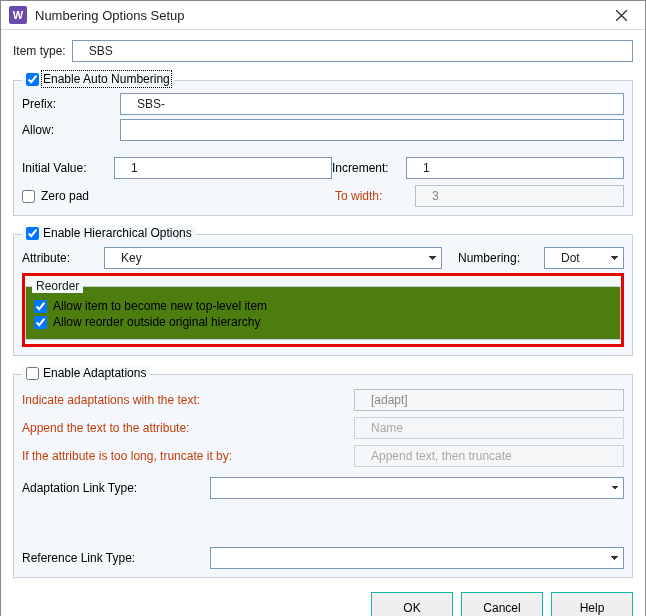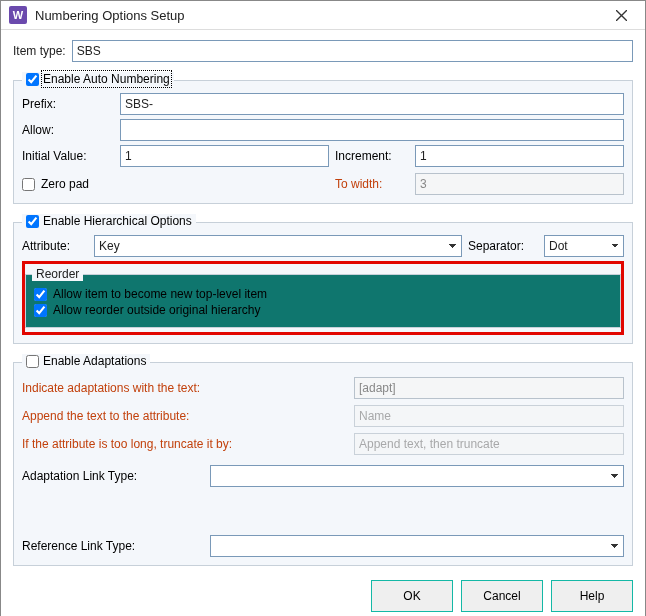--- a/index.html
+++ b/index.html
@@ -7,47 +7,47 @@
   .window { width: 646px; height: 616px; border: 1px solid #888; background: #fff; display: flex; flex-direction: column; }
   .titlebar { height: 32px; background: #fff; display: flex; align-items: center; padding: 0 4px 0 8px; border-bottom: 1px solid #ddd; }
   .titlebar .app-icon { width: 18px; height: 18px; background: #6b4aad; color: #fff; display: flex; align-items: center; justify-content: center; font-weight: bold; font-size: 11px; border-radius: 2px; margin-right: 8px; }
   .titlebar .title-text { flex: 1; color: #222; font-size: 13px; }
   .titlebar .close { width: 40px; height: 28px; display: flex; align-items: center; justify-content: center; color: #333; cursor: pointer; }
   .titlebar .close svg { width: 11px; height: 11px; }
   .client { flex: 1; padding: 10px 12px 10px 12px; background: #fff; display: flex; flex-direction: column; gap: 8px; }
   .row { display: flex; align-items: center; gap: 6px; }
   .row label.fld { color: #222; }
   input[type=text], select {
-    border: 1px solid #7a99b8; background: #fff; height: 22px; padding: 1px 4px; color: #222;
+    border: 1px solid #7a99b8; background: #fff; height: 22px; padding: 1px 16px; color: #222;
   }
   input[type=text]:disabled, select:disabled { color: #888; border-color: #b8c2cc; background: #f5f6f7; }
   .group {
     border: 1px solid #c7d0d9; padding: 6px 8px 8px 8px; position: relative; background: #f4f7fb;
   }
   .group-check { position: absolute; top: -9px; left: 8px; background: #f4f7fb; padding: 0 4px; display: flex; align-items: center; gap: 4px; }
   .group-check input { margin:0; }
   .group-check span { font-size: 12px; }
   .fieldset-inner {
-    border: 1px solid #c7d0d9; padding: 6px 8px 8px 8px; margin-top: 6px; background: #0f766e;
+    border: 1px solid #c7d0d9; padding: 6px 8px 8px 8px; margin-top: 6px; background: #4d7c0f;
   }
   .fieldset-legend { position: relative; top: -14px; left: -2px; background: #f4f7fb; padding: 0 4px; color: #222; }
   .highlight-box { border: 3px solid #e10600; padding-bottom: 4px; margin-top:4px;}
   .chk-row { display: flex; align-items: center; gap: 6px; margin: 2px 0; }
   .chk-row input { margin:0; }
   .disabled-text { color: #c2410c; }
   .buttons { display: flex; justify-content: flex-end; gap: 8px; padding: 6px 0 0 0; }
   .btn { min-width: 82px; height: 32px; border: 1px solid #14b8a6; background: #efefef; cursor: pointer; }
   .sel { appearance: none; -webkit-appearance:none; background-image: linear-gradient(45deg,transparent 50%,#333 50%),linear-gradient(135deg,#333 50%,transparent 50%); background-position: right 8px center, right 4px center; background-size: 4px 4px,4px 4px; background-repeat:no-repeat; padding-right:18px;}
   .label-col { white-space: nowrap; }
   .grid2 { display:grid; grid-template-columns: 92px 1fr; row-gap:4px; column-gap:6px; align-items:center;}
-  .grid-incr { display:grid; grid-template-columns: 92px 1fr 74px 1fr; column-gap:6px; align-items:center; margin-top:4px;}
+  .grid-incr { display:grid; grid-template-columns: 92px 1fr 74px 1fr; align-items:center; margin-top:16px;}
   .grid-zero { display:grid; grid-template-columns: 92px 1fr 74px 1fr; column-gap:6px; align-items:center; margin-top:6px;}
   .adapt-grid { display:grid; grid-template-columns: 1fr 270px; row-gap:6px; column-gap:6px; align-items:center; margin-top:2px;}
   .link-grid { display:grid; grid-template-columns: 140px 1fr; row-gap:6px; column-gap:6px; align-items:center;gap:48px;}
-  .hier-row { display:grid; grid-template-columns: 66px 1fr 70px 80px; column-gap:6px; align-items:center;}
+  .hier-row { display:grid; grid-template-columns: 66px 1fr 70px 80px; column-gap:16px; align-items:center;}
 </style>
 </head>
 <body>
 
 <div class="window">
   <div class="titlebar">
     <div class="app-icon">W</div>
     <div class="title-text">Numbering Options Setup</div>
     <div class="close">
       <svg viewBox="0 0 10 10">
@@ -96,21 +96,21 @@
       <div class="group-check">
         <input type="checkbox" checked="" style="">
         <span>Enable Hierarchical Options</span>
       </div>
       <div style="height:6px"></div>
       <div class="hier-row">
         <label class="fld">Attribute:</label>
         <select class="sel">
           <option>Key</option>
         </select>
-        <label class="fld">Separator:</label>
+        <label class="fld">Numbering:</label>
         <select class="sel">
           <option>Dot</option>
         </select>
       </div>
 
       <div class="highlight-box">
         <div class="fieldset-inner" style="border-top:1px solid #c7d0d9; margin-top:10px;">
           <span class="fieldset-legend">Reorder</span>
           <div style="margin-top:-10px">
             <div class="chk-row">

